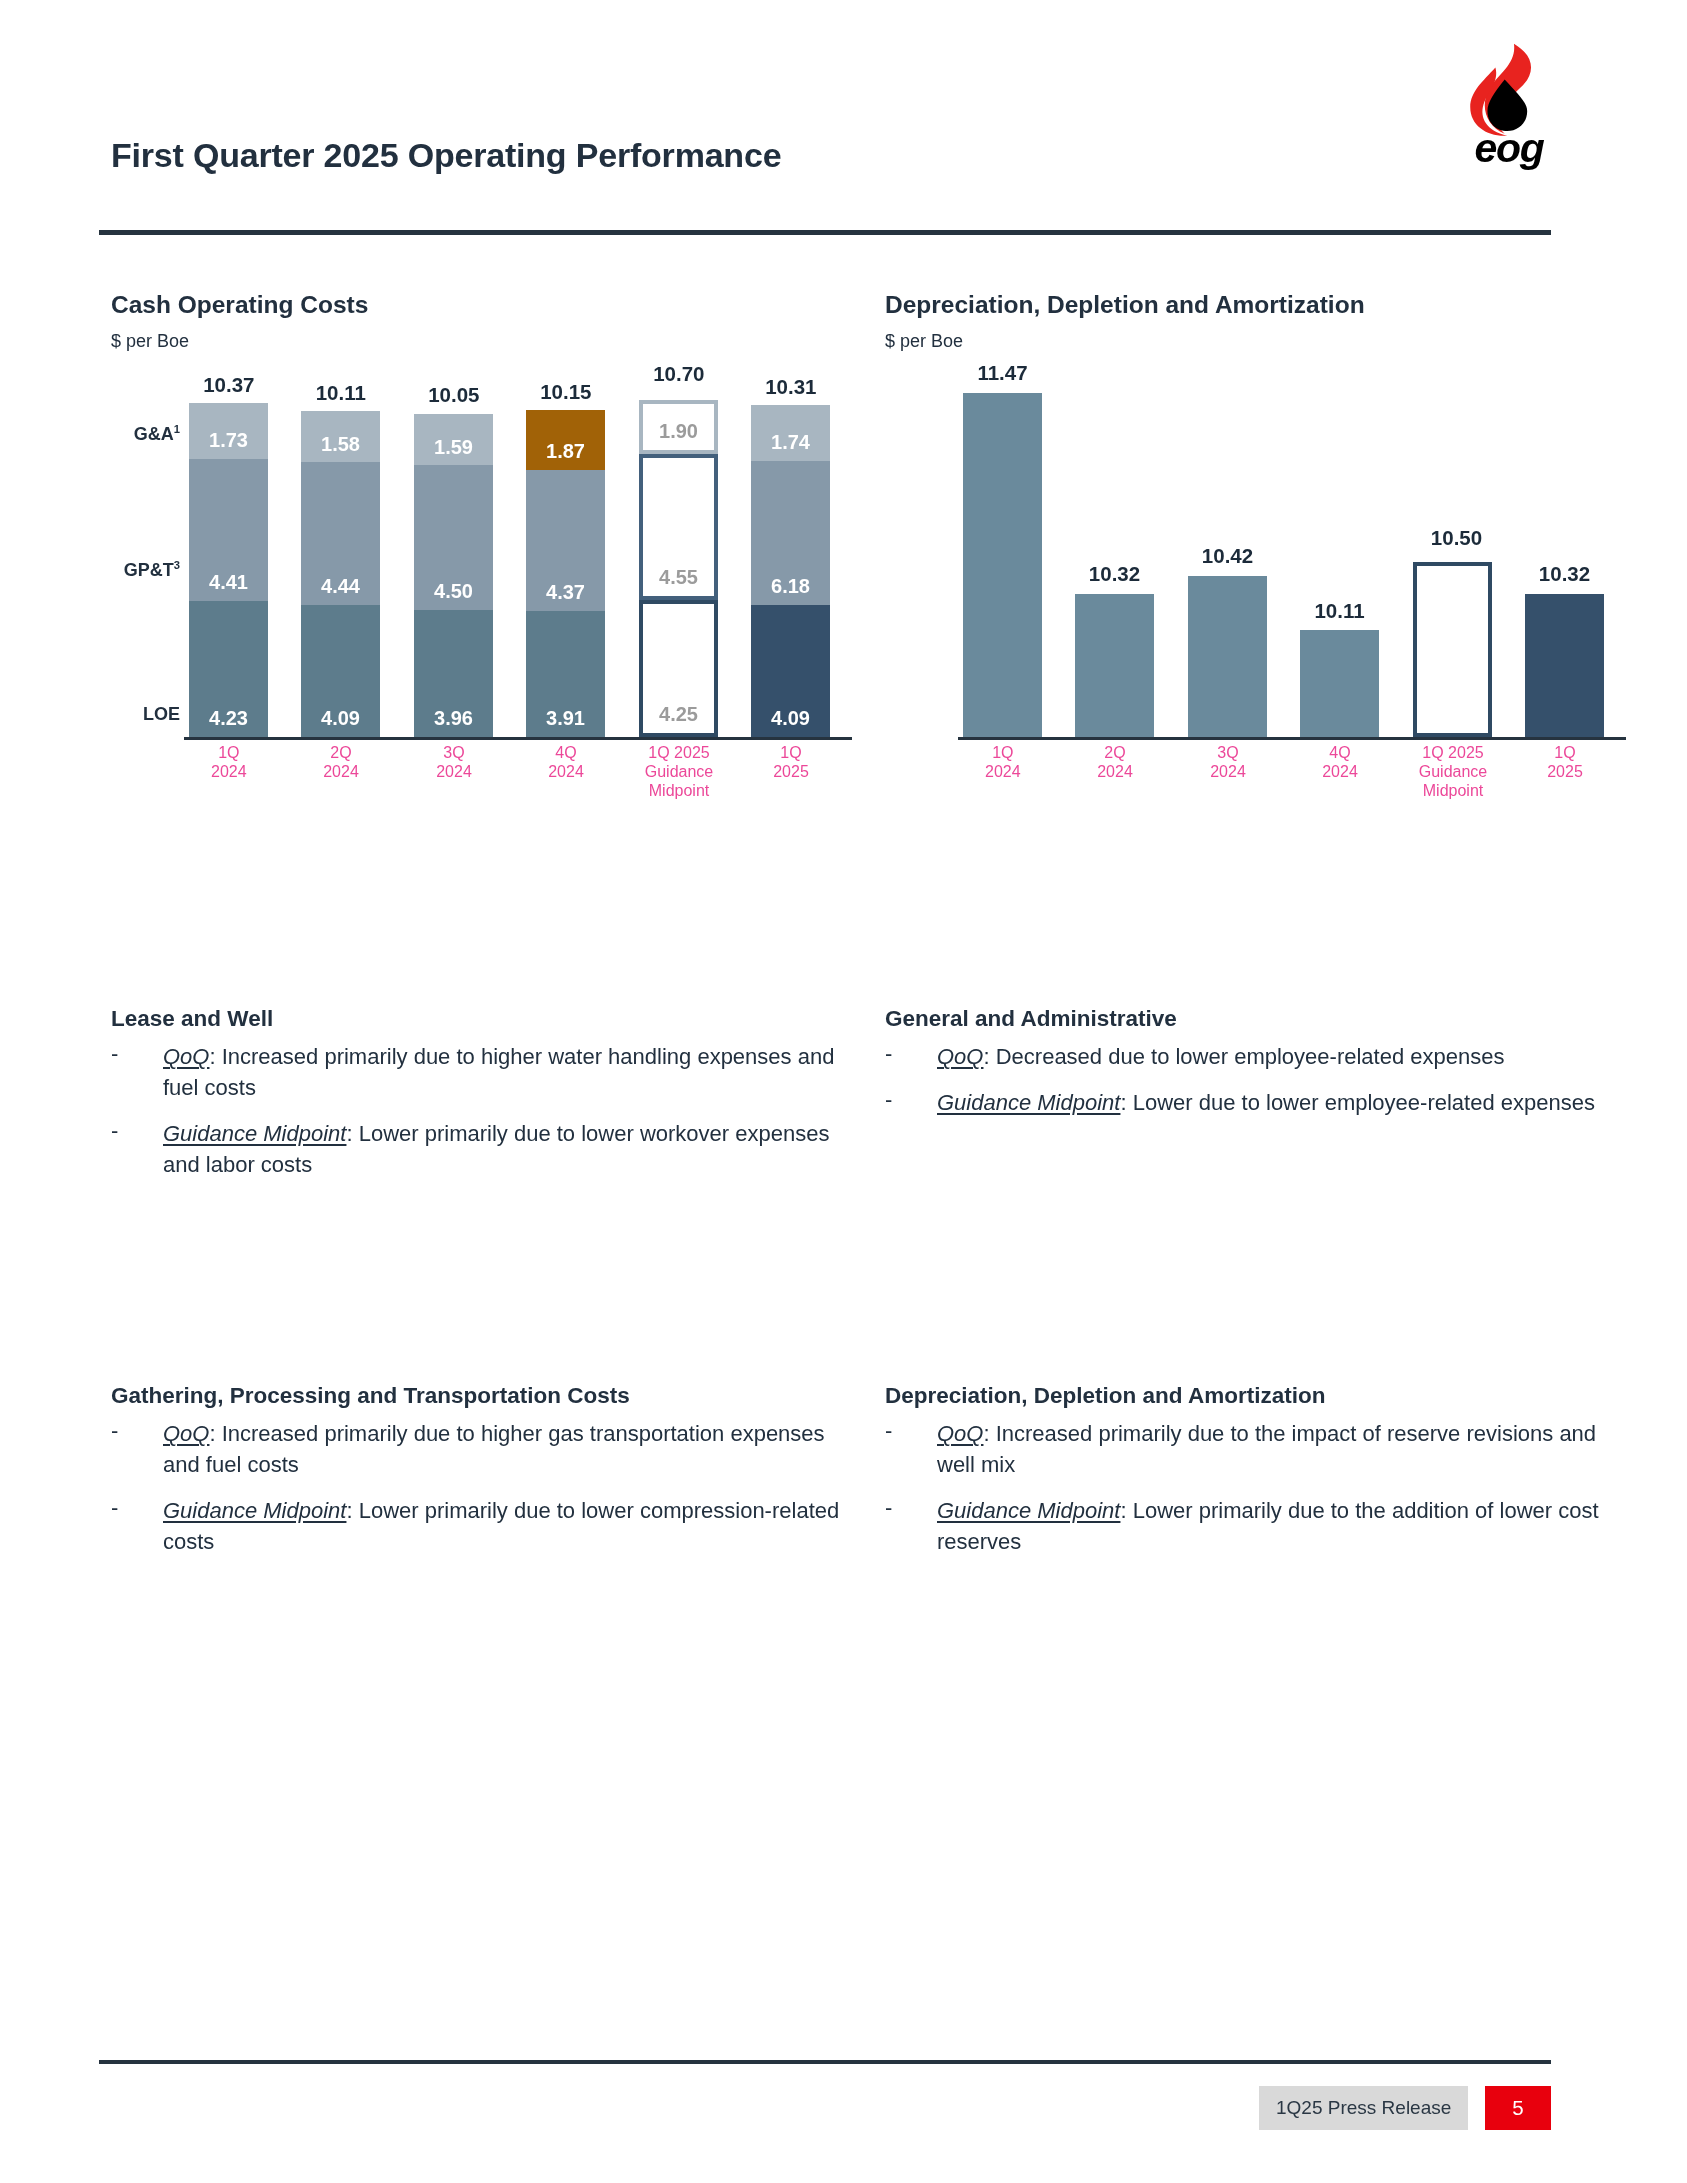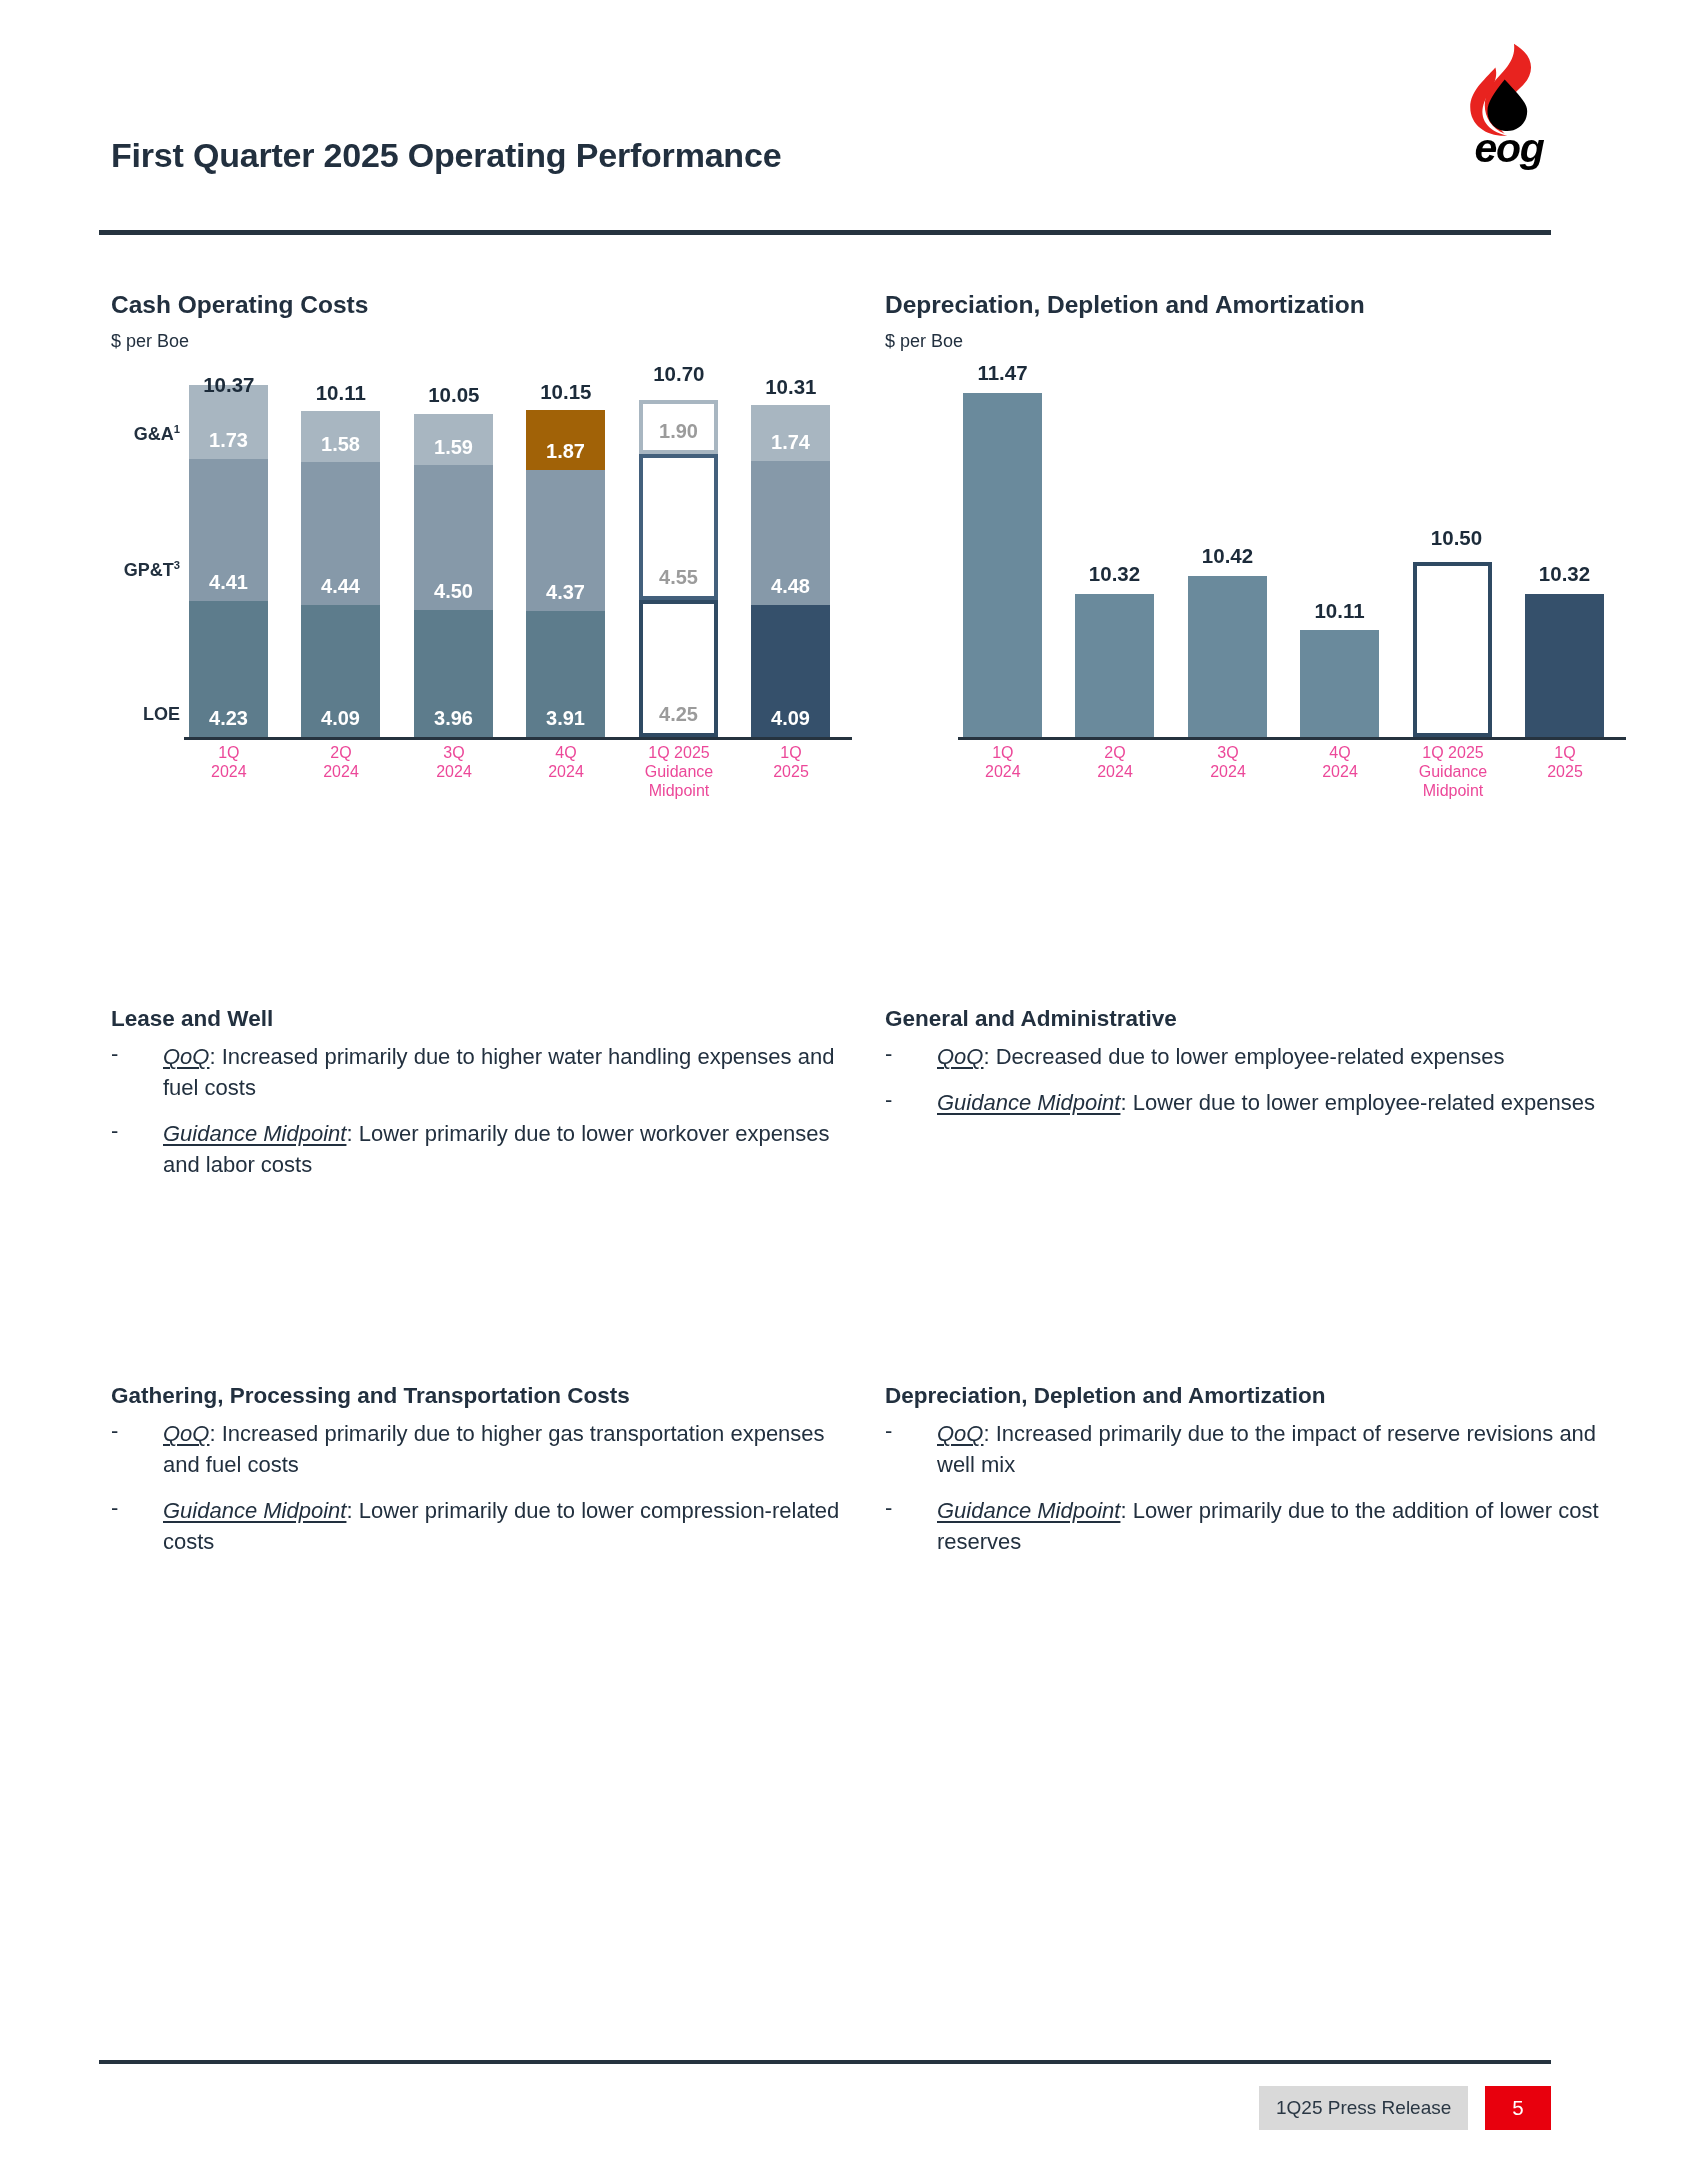--- a/index.html
+++ b/index.html
@@ -111,21 +111,21 @@
   <div class="col col-left">
     <div class="chart-title">Cash Operating Costs</div>
     <div class="chart-sub">$ per Boe</div>
 
     <div class="chart-wrap" id="left-chart">
       <div class="rowlab" id="lab-ga" style="bottom: 447px;">G&amp;A<sup>1</sup></div>
       <div class="rowlab" id="lab-gpt" style="bottom: 311px;">GP&amp;T<sup>3</sup></div>
       <div class="rowlab" id="lab-loe" style="bottom: 167px;">LOE</div>
       <div class="bars" id="left-bars">
           <div class="bar" style="left: 0px;">
-            <div class="seg" style="height: 74px; background: rgb(168, 182, 193);">
+            <div class="seg" style="height: 56px; background: rgb(168, 182, 193);">
               <span style="bottom: 6.7px;">1.73</span>
             </div>
             <div class="seg" style="height: 142px; background: rgb(134, 153, 169);">
               <span style="bottom: 6.6px;">4.41</span>
             </div>
             <div class="seg" style="height: 136px; background: rgb(93, 124, 140);">
               <span style="bottom: 6.6px;">4.23</span>
             </div>
             <div class="total" style="bottom: 340px;">10.37</div>
           </div>
@@ -175,21 +175,21 @@
             <div class="seg" style="height: 137px; background: rgb(255, 255, 255); border: 4px solid rgb(47, 74, 99);">
               <span style="bottom: 6.6px; color: rgb(155, 155, 155);">4.25</span>
             </div>
             <div class="total" style="bottom: 351px;">10.70</div>
           </div>
           <div class="bar" style="left: 562px;">
             <div class="seg" style="height: 56px; background: rgb(168, 182, 193);">
               <span style="bottom: 6.7px;">1.74</span>
             </div>
             <div class="seg" style="height: 144px; background: rgb(134, 153, 169);">
-              <span style="bottom: 6.6px;">4.48</span>
+              <span style="bottom: 6.6px;">6.18</span>
             </div>
             <div class="seg" style="height: 132px; background: rgb(53, 80, 107);">
               <span style="bottom: 6.6px;">4.09</span>
             </div>
             <div class="total" style="bottom: 338px;">10.31</div>
           </div>
         </div>
       <div class="axis-line"></div>
       <div class="xlabs" id="left-xlabs">
           <div class="xlab" style="left: -13.2px; top: 0px;">1Q<br>2024</div>

